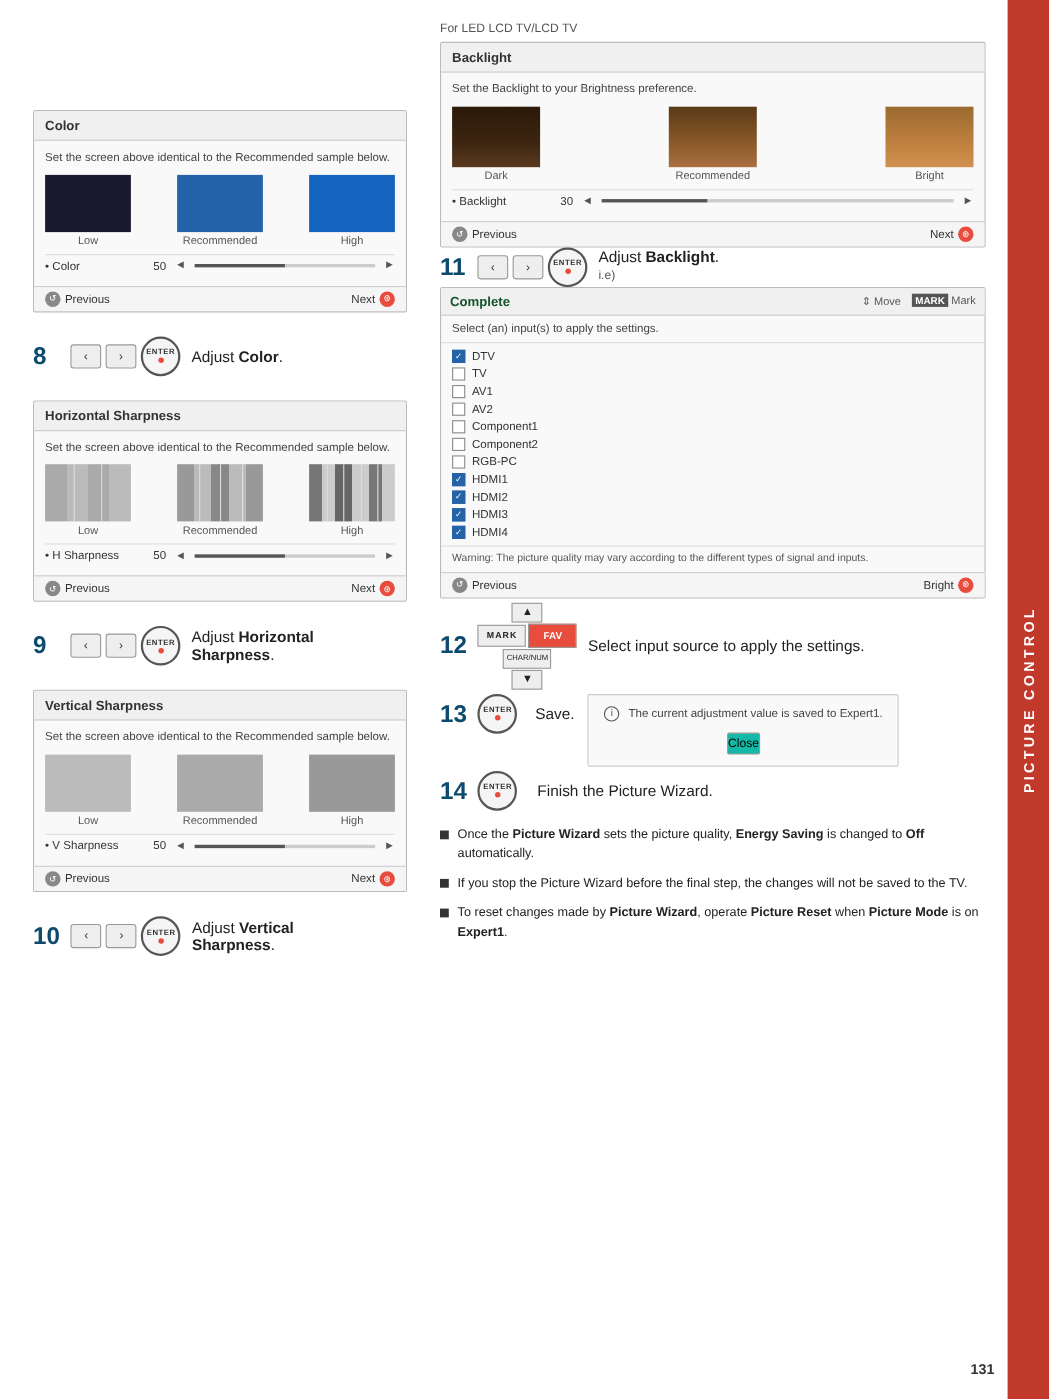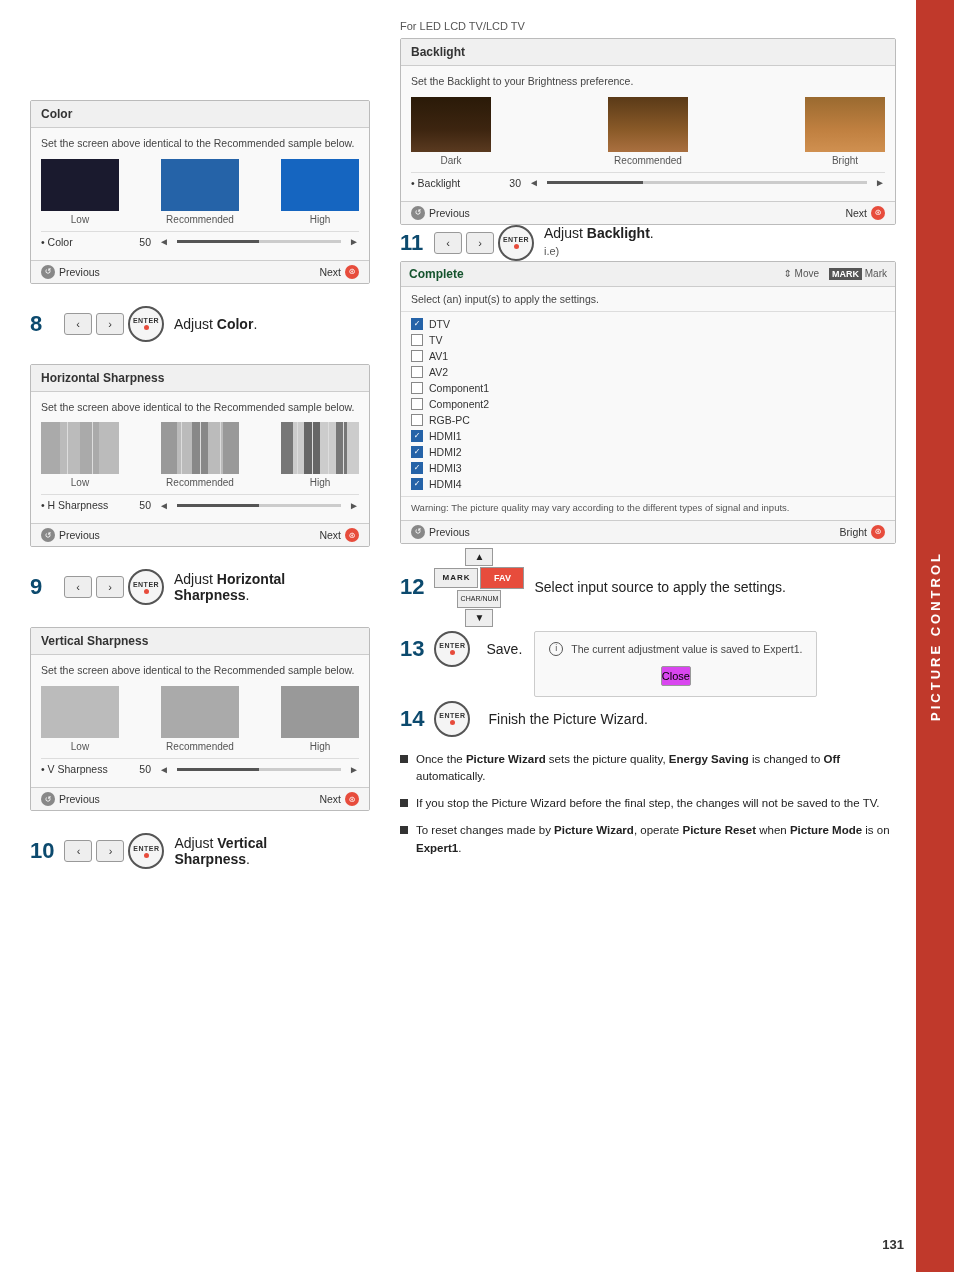--- a/index.html
+++ b/index.html
@@ -415,21 +415,21 @@
       border-radius: 2px;
       font-size: 10.5px;
       color: #444;
       line-height: 1.5;
     }
     .close-btn {
       display: block;
       margin: 8px auto 0;
       padding: 3px 0;
       border: 1px solid #999;
-      background: #d946ef;
+      background: #14b8a6;
       font-size: 11px;
       cursor: pointer;
       border-radius: 2px;
     }
 
     
     .info-icon {
       display: inline-flex;
       width: 14px;
       height: 14px;

